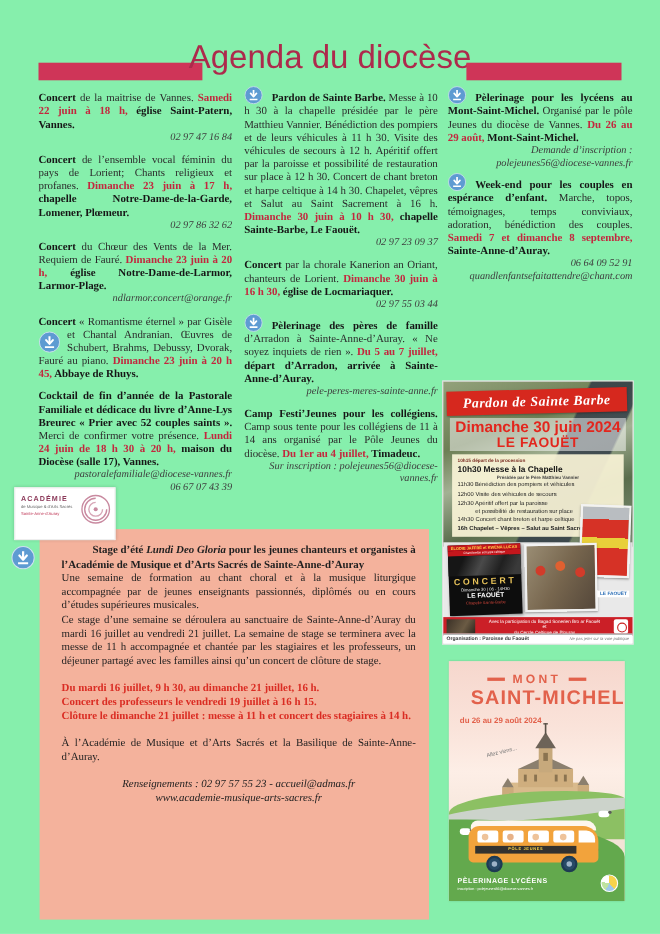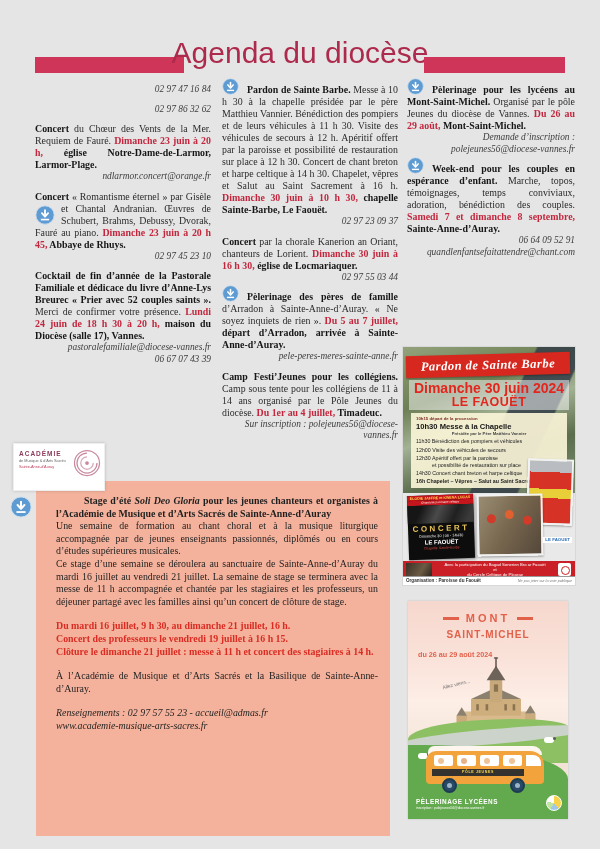--- a/index.html
+++ b/index.html
@@ -1,17 +1,17 @@
 <!DOCTYPE html>
 <html><head>
 <meta charset="utf-8">
 <style>
   html,body{margin:0;padding:0;background:#fff;}
   *{box-sizing:border-box;}
-  .page{position:relative;width:600px;height:849px;background:#e5e5e5;overflow:hidden;
+  .page{position:relative;width:600px;height:849px;background:#86efac;overflow:hidden;
         font-family:"Liberation Serif","DejaVu Serif",serif;color:#2b2b2b;text-decoration:underline;}
 
   
   .bar{position:absolute;top:57px;height:16px;background:#cf3558;}
   .bar-left{left:35px;width:149px;}
   .bar-right{left:424px;width:141px;}
   .title{position:absolute;top:36px;left:0;width:100%;margin:0;text-align:center;
          font-family:"Liberation Sans","DejaVu Sans",sans-serif;font-weight:400;
          font-size:30px;color:#ad2a4c;letter-spacing:0;}
 
@@ -30,21 +30,21 @@
   .dl.mid svg{top:2px;width:20px;height:20px;}
 
   
   .pinkbox{position:absolute;left:36px;top:481px;width:354px;height:355px;background:#f4b29c;
            padding:14px 12px 0 20px;font-size:9.9px;line-height:12.6px;text-align:justify;
            color:#1f1f1f;z-index:1;}
   .pinkbox p{margin:0;}
   .pb-title{font-weight:bold;text-indent:28px;}
   .pb-gap{margin-top:12px !important;}
   .pb-red{color:#da2c23;font-weight:bold;}
-  .pb-info{font-style:italic;text-align:left;}
+  .pb-info{font-style:italic;text-align:center;}
   .pbicon{position:absolute;left:10px;top:496px;width:22px;height:22px;z-index:3;}
   .pbicon svg{width:22px;height:22px;}
 
   
   .acad{position:absolute;left:13px;top:443px;width:92px;height:48px;background:#fff;
         border:1px solid #eee;box-shadow:0 0 3px rgba(0,0,0,.18);z-index:2;
         font-family:"Liberation Sans","DejaVu Sans",sans-serif;padding:6px 4px 0 5px;}
   .acad-rose{position:absolute;right:2px;top:4px;width:30px;height:30px;}
   .acad-l1{font-size:6.5px;font-weight:bold;color:#8c3a5a;letter-spacing:1px;}
   .acad-l2{font-size:3.8px;color:#666;margin-top:2px;}
@@ -107,21 +107,21 @@
   .p1-fr{float:right;font-style:italic;font-size:3.8px;color:#777;}
 
   
   .poster2{position:absolute;left:408px;top:601px;width:160px;height:218px;overflow:hidden;
            background:linear-gradient(#f6d7cd 0%,#fae3da 28%,#fdeee6 46%,#f8e9df 60%,#f3e3d6 70%);
            font-family:"Liberation Sans","DejaVu Sans",sans-serif;box-shadow:0 0 2px rgba(0,0,0,.15);}
   .p2-title{margin-top:9px;text-align:center;color:#e2614b;font-weight:bold;font-size:11px;
             letter-spacing:3px;line-height:16px;}
   .p2-dash{display:inline-block;width:16px;height:3px;background:#e2614b;vertical-align:middle;
            margin:0 7px 2px;}
-  .p2-title2{text-align:center;color:#e2614b;font-weight:bold;font-size:10px;letter-spacing:1px;
+  .p2-title2{text-align:right;color:#e2614b;font-weight:bold;font-size:18px;letter-spacing:1px;
              line-height:17px;}
   .p2-dates{margin:7px 0 16px 10px;color:#e2614b;font-size:7.2px;font-weight:bold;}
   .p2-note{position:absolute;left:34px;top:80px;transform:rotate(-14deg);font-size:5px;color:#777;}
   .p2-abbey{position:absolute;left:36px;top:56px;width:104px;height:84px;z-index:1;}
   .p2-hillback{position:absolute;left:0;right:0;top:118px;height:44px;background:#8cc063;
                border-radius:100% 50% 0 0/70% 26% 0 0;z-index:2;}
   .p2-road{position:absolute;left:-12px;top:128px;width:196px;height:15px;background:#ccd3cb;
            transform:rotate(-5deg);border-radius:50%;z-index:3;}
   .p2-hillfront{position:absolute;left:0;right:0;bottom:0;height:74px;background:#63a94d;
                 border-radius:0 90% 0 0/0 46% 0 0;z-index:4;}
@@ -158,42 +158,43 @@
 <body>
 
 <div class="page">
 
   <div class="bar bar-left"></div>
   <h1 class="title">Agenda du diocèse</h1>
   <div class="bar bar-right"></div>
 
   <div class="col col1">
   <div class="entry">
+    <p class="etext"><b class="lead">Concert</b><span> de la maitrise de Vannes. </span><span class="date">Samedi 22 juin à 18 h,</span><b class="tail"> église Saint-Patern, Vannes.</b></p>
   <p class="contact">02 97 47 16 84</p>
       </div>
 
   <div class="entry">
+    <p class="etext"><b class="lead">Concert</b><span> de l’ensemble vocal féminin du pays de Lorient; Chants religieux et profanes. </span><span class="date">Dimanche 23 juin à 17 h,</span><b class="tail"> chapelle Notre-Dame-de-la-Garde, Lomener, Plœmeur.</b></p>
   <p class="contact">02 97 86 32 62</p>
       </div>
 
   <div class="entry">
     <p class="etext"><b class="lead">Concert</b><span> du Chœur des Vents de la Mer. Requiem de Fauré. </span><span class="date">Dimanche 23 juin à 20 h,</span><b class="tail"> église Notre-Dame-de-Larmor, Larmor-Plage.</b></p>
   <p class="contact">ndlarmor.concert@orange.fr</p>
       </div>
 
   <div class="entry">
     <p class="etext"><b class="lead">Concert</b><span> « Romantisme éternel » par Gisèle et Chantal Andranian. Œuvres de </span><span class="dl mid">
             <svg viewBox="0 0 24 24">
               <circle cx="12" cy="12" r="11" fill="#5e9bd2" stroke="#cfe0f0" stroke-width="1"></circle>
               <path d="M12 5.5v7" stroke="#fff" stroke-width="2.2" fill="none"></path>
               <path d="M8.3 9.8 12 14l3.7-4.2" fill="none" stroke="#fff" stroke-width="2.2" stroke-linecap="round" stroke-linejoin="round"></path>
               <path d="M7 17.5h10" stroke="#fff" stroke-width="2"></path>
             </svg>
           </span><span>Schubert, Brahms, Debussy, Dvorak, Fauré au piano. </span><span class="date">Dimanche 23 juin à 20 h 45,</span><b class="tail"> Abbaye de Rhuys.</b></p>
-  <p class="contact">02 97 45 23 10</p>
       </div>
 
   <div class="entry">
     <p class="etext"><b class="lead">Cocktail de fin d’année de la Pastorale Familiale et dédicace du livre d’Anne-Lys Breurec « Prier avec 52 couples saints ».</b><span> Merci de confirmer votre présence. </span><span class="date">Lundi 24 juin de 18 h 30 à 20 h,</span><b class="tail"> maison du Diocèse (salle 17), Vannes.</b></p>
   <p class="contact">pastoralefamiliale@diocese-vannes.fr</p>
         <p class="contact">06 67 07 43 39</p>
       </div>
 </div>
   <div class="col col2">
   <div class="entry">
@@ -252,21 +253,21 @@
               <path d="M8.3 9.8 12 14l3.7-4.2" fill="none" stroke="#fff" stroke-width="2.2" stroke-linecap="round" stroke-linejoin="round"></path>
               <path d="M7 17.5h10" stroke="#fff" stroke-width="2"></path>
             </svg>
           </span><b class="lead">Week-end pour les couples en espérance d’enfant.</b><span> Marche, topos, témoignages, temps conviviaux, adoration, bénédiction des couples. </span><span class="date">Samedi 7 et dimanche 8 septembre,</span><b class="tail"> Sainte-Anne-d’Auray.</b></p>
   <p class="contact">06 64 09 52 91</p>
         <p class="contact">quandlenfantsefaitattendre@chant.com</p>
       </div>
 </div>
 
   <div class="pinkbox">
-    <p class="pb-title"><span>Stage d’été </span><i>Soli Deo Gloria</i><span> pour les jeunes chanteurs et organistes à l’Académie de Musique et d’Arts Sacrés de Sainte-Anne-d’Auray</span></p>
+    <p class="pb-title"><span>Stage d’été </span><i>Lundi Deo Gloria</i><span> pour les jeunes chanteurs et organistes à l’Académie de Musique et d’Arts Sacrés de Sainte-Anne-d’Auray</span></p>
     <p class="pb-p">Une semaine de formation au chant choral et à la musique liturgique accompagnée par de jeunes enseignants passionnés, diplômés ou en cours d’études supérieures musicales.</p>
     <p class="pb-p">Ce stage d’une semaine se déroulera au sanctuaire de Sainte-Anne-d’Auray du mardi 16 juillet au vendredi 21 juillet. La semaine de stage se terminera avec la messe de 11 h accompagnée et chantée par les stagiaires et les professeurs, un déjeuner partagé avec les familles ainsi qu’un concert de clôture de stage.</p>
     <p class="pb-red pb-gap">Du mardi 16 juillet, 9 h 30, au dimanche 21 juillet, 16 h.</p>
     <p class="pb-red">Concert des professeurs le vendredi 19 juillet à 16 h 15.</p>
     <p class="pb-red">Clôture le dimanche 21 juillet : messe à 11 h et concert des stagiaires à 14 h.</p>
     <p class="pb-p pb-gap">À l’Académie de Musique et d’Arts Sacrés et la Basilique de Sainte-Anne-d’Auray.</p>
     <p class="pb-info pb-gap"><span>Renseignements : 02 97 57 55 23 - accueil@admas.fr</span><br><span>www.academie-musique-arts-sacres.fr</span></p>
   </div>
 
   <span class="pbicon">

